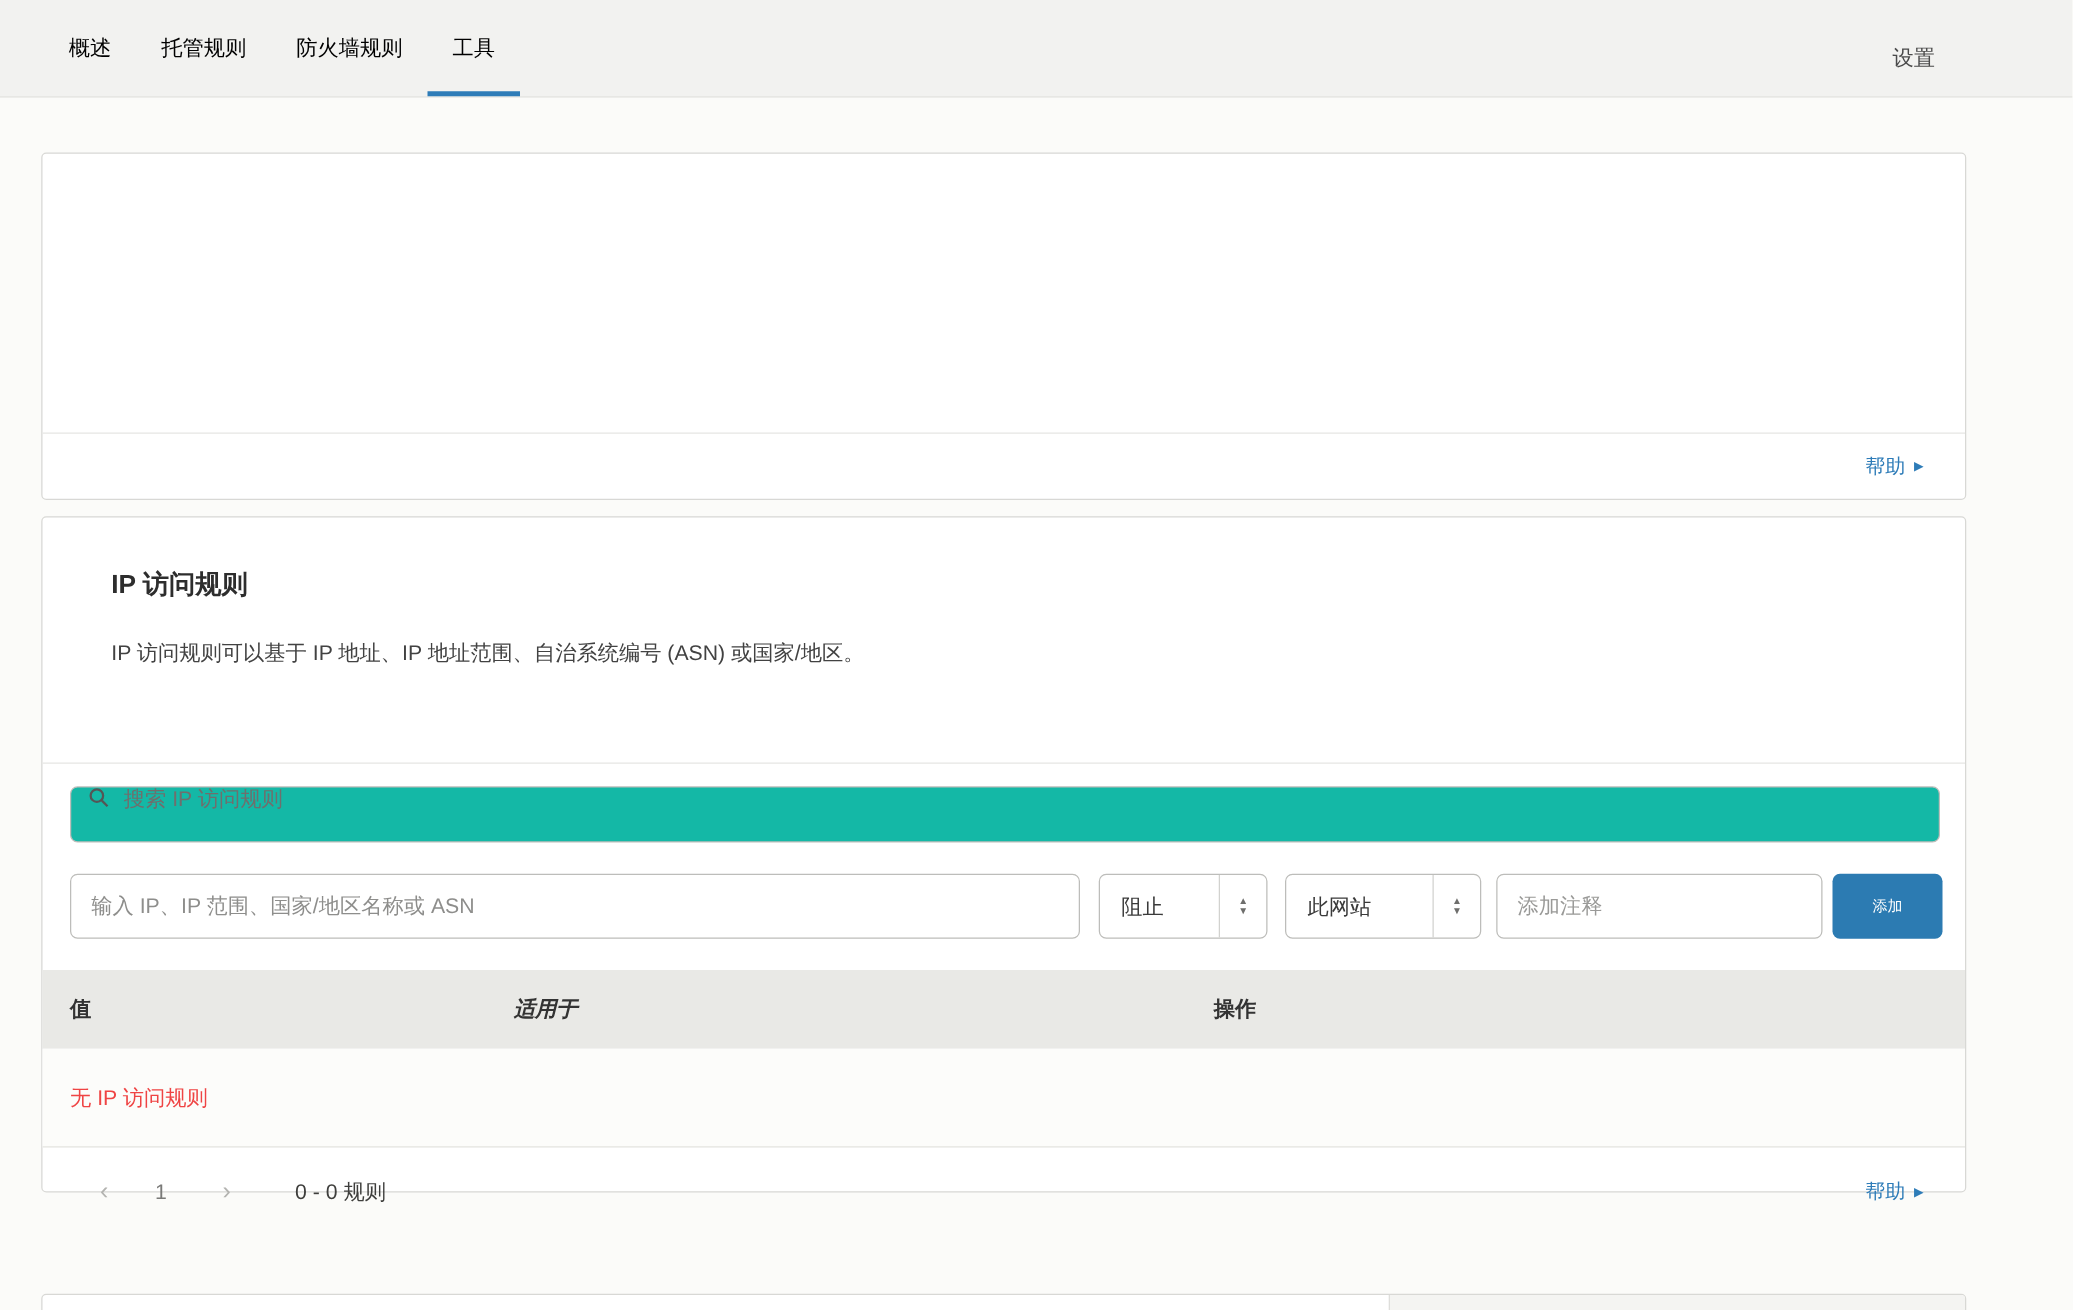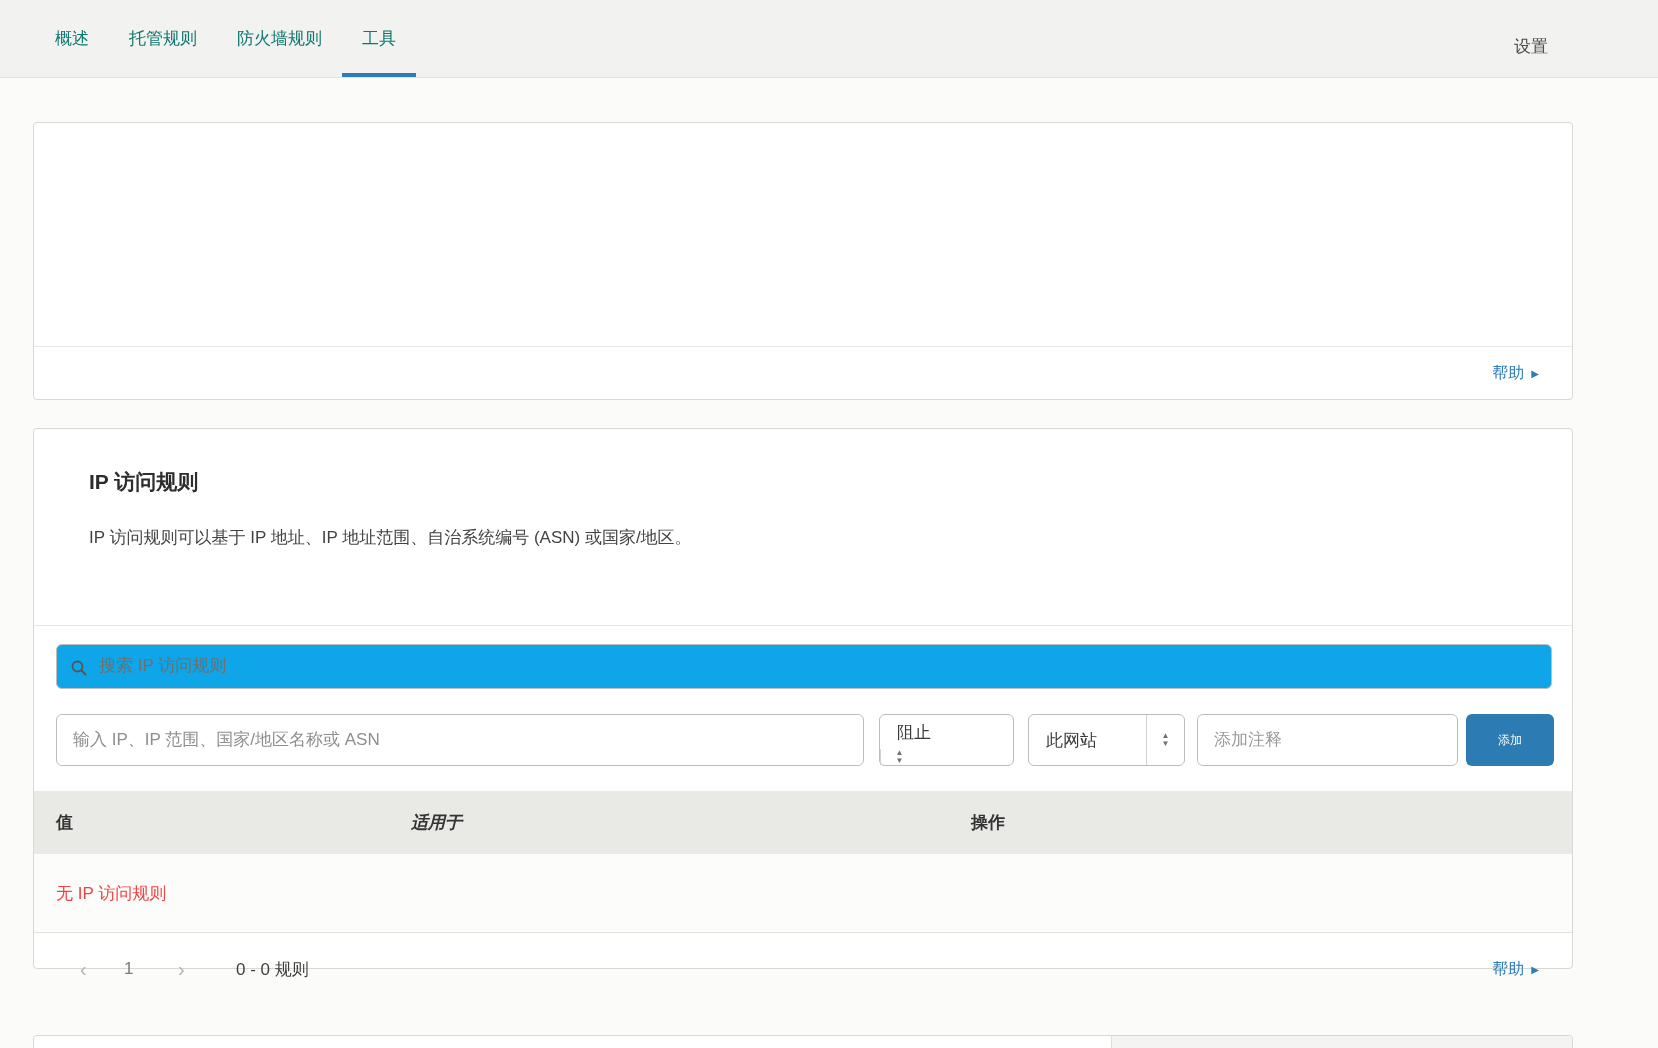--- a/index.html
+++ b/index.html
@@ -13,21 +13,21 @@
 
   
   .topnav {
     position:absolute; top:0; left:0; width:100%; height:78px;
     background:#f2f2f0; border-bottom:1px solid #e3e3e0;
     display:flex; align-items:center;
   }
   .tabs { display:flex; height:100%; margin-left:35px; }
   .tab {
     padding:0 20px; display:flex; align-items:center;
-    font-size:17px; color:#0f766e; position:relative; cursor:pointer;
+    font-size:17px; color:#000000; position:relative; cursor:pointer;
   }
   .tab.active::after {
     content:""; position:absolute; left:0; right:0; bottom:0;
     height:4px; background:#2e7cb8;
   }
   .settings-link {
     position:absolute; right:110px; top:0; height:93px;
     display:flex; align-items:center;
     font-size:17px; color:#4a4a4a; cursor:pointer;
   }
@@ -66,29 +66,29 @@
   }
   .card-footer {
     position:absolute; left:0; right:0; bottom:0; height:53px;
     border-top:1px solid #e6e6e3;
     display:flex; align-items:center; justify-content:flex-end; padding-right:33px;
   }
   .help-link { color:#2e7cb8; font-size:16px; cursor:pointer; display:flex; align-items:center; }
   .help-arrow { font-size:10px; margin-left:7px; }
 
   
-  .card2 { top:428px; height:541px; }
+  .card2 { top:413px; height:541px; }
   .card2-header { height:197px; padding:39px 0 0 55px; border-bottom:1px solid #e6e6e3; }
   .card2-header .card-desc { margin-top:28px; }
 
   .controls { position:absolute; top:197px; left:0; right:0; height:165px; }
   .search-box {
     position:absolute; left:22px; top:18px; width:1496px; height:45px;
-    border:1px solid #bdbdba; border-radius:6px; background:#0ea5e9;
-    display:flex; align-items:flex-end; padding:12px 14px;
+    border:1px solid #bdbdba; border-radius:6px; background:#14b8a6;
+    display:flex; align-items:flex-start; padding:0 14px;
   }
   .search-glyph { width:16px; height:16px; flex:0 0 auto; }
   .search-box input {
     border:none; outline:none; flex:1; margin-left:12px;
     font-size:17px; color:#333; background:transparent;
   }
   .search-box input::placeholder { color:#6f6f6d; opacity:1; }
 
   .text-field {
     position:absolute; top:88px; height:52px;
@@ -98,21 +98,21 @@
   .text-field::placeholder { color:#8e8e8c; opacity:1; }
   .main-input    { left:22px;   width:808px; }
   .comment-input { left:1163px; width:261px; }
   .comment-input::placeholder { color:#9a9a98; }
 
   .select {
     position:absolute; top:88px; height:52px;
     border:1px solid #bdbdba; border-radius:6px; background:#fff;
     display:flex; cursor:pointer;
   }
-  .select-action { left:845px; width:135px;flex-direction:column; }
+  .select-action { left:845px; width:135px; }
   .select-scope  { left:994px; width:157px; }
   .select-value  { flex:1; display:flex; align-items:center; padding-left:17px; font-size:17px; color:#3a3a3a; }
   .select-arrows {
     width:38px; border-left:1px solid #d2d2cf;
     display:flex; flex-direction:column; align-items:center; justify-content:center;
     color:#6e6e6c;
   }
   .select-arrows span { font-size:8px; line-height:8px; }
 
   .add-btn {

